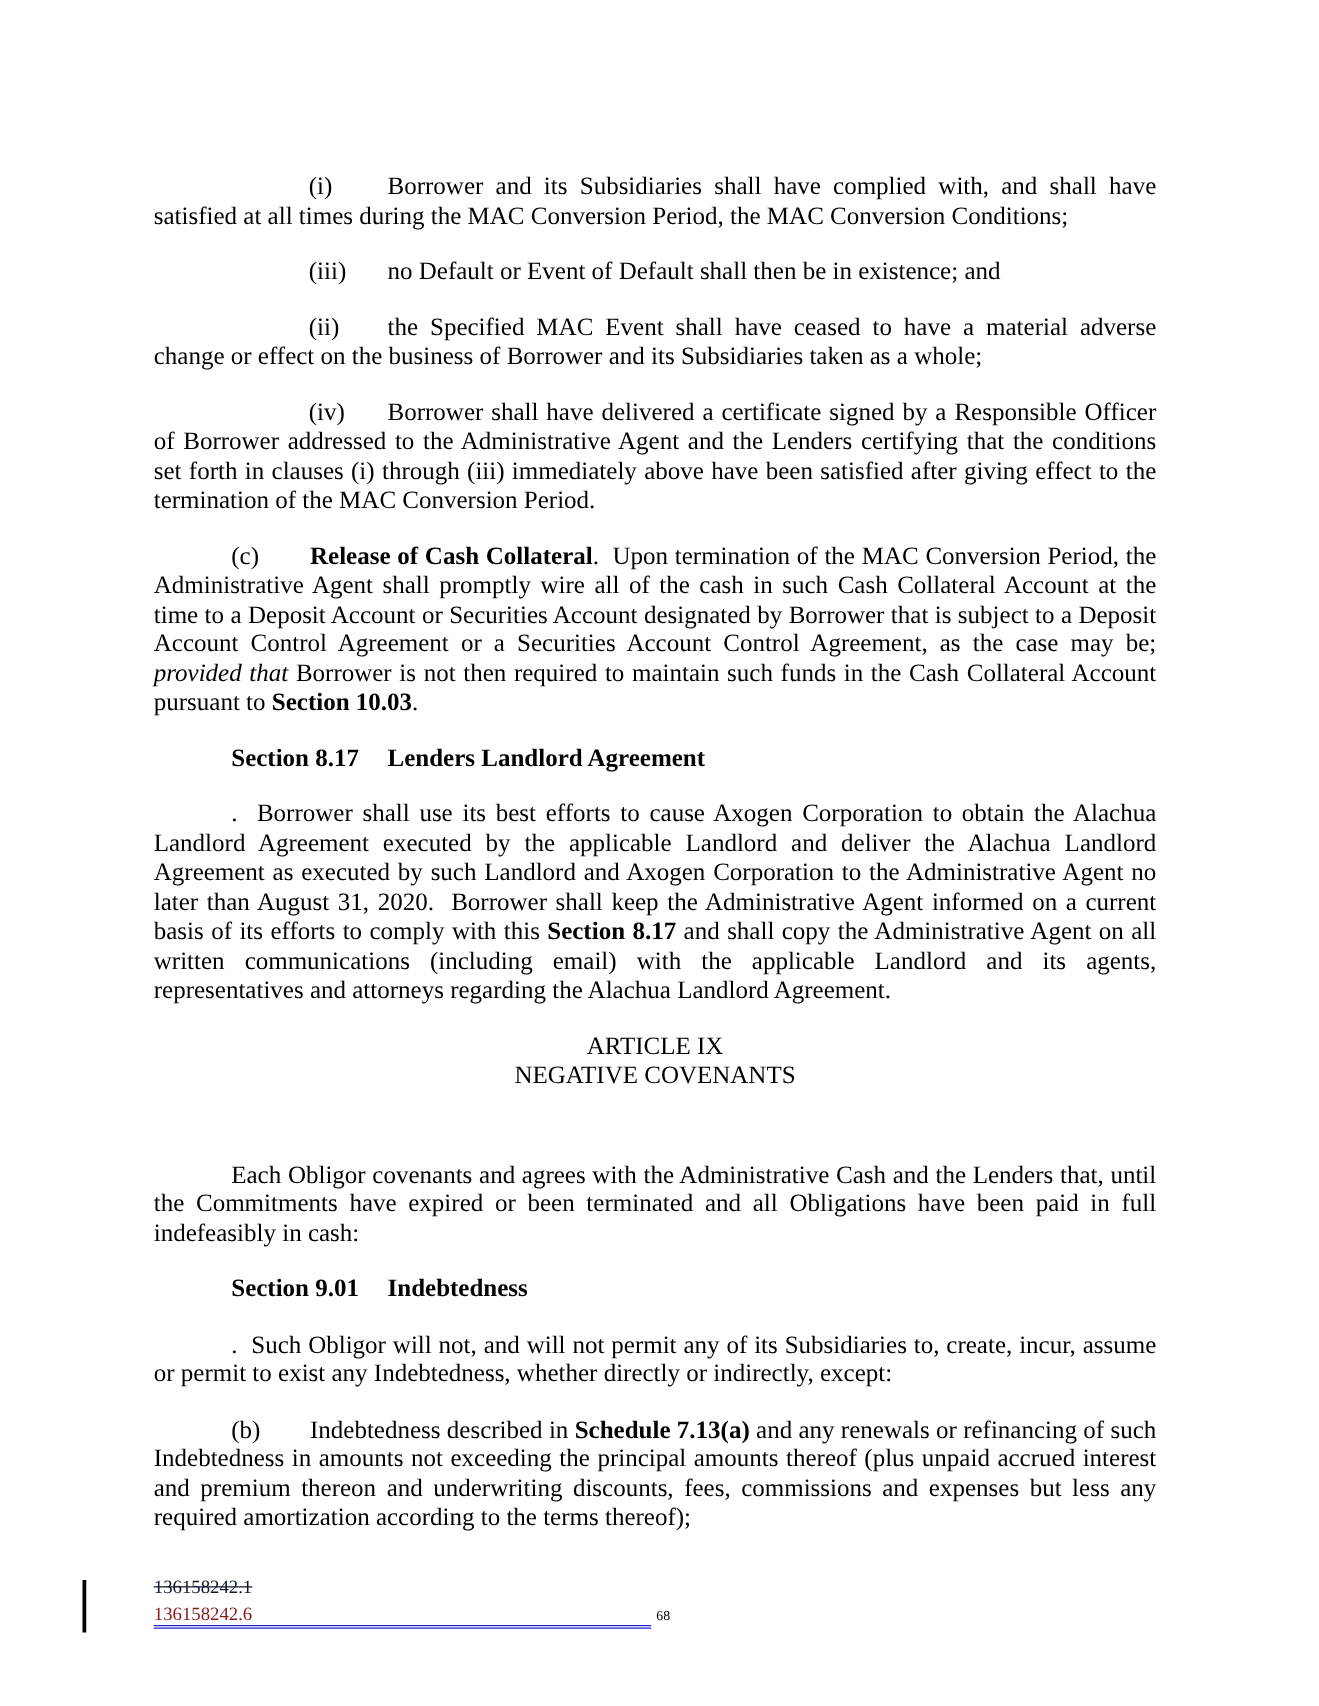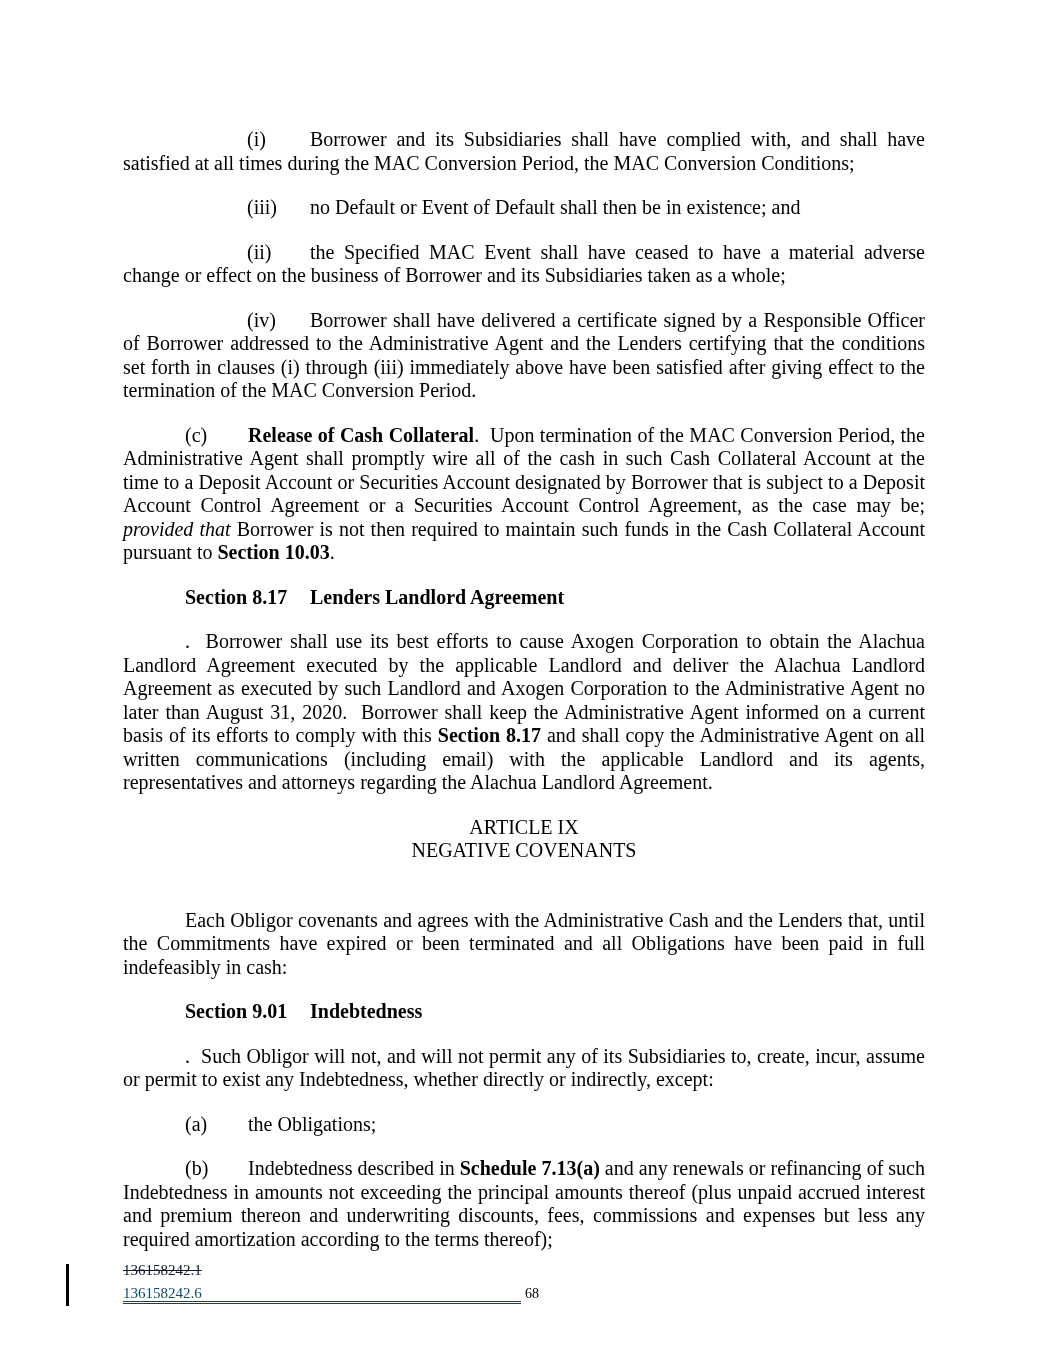--- a/index.html
+++ b/index.html
@@ -6,38 +6,38 @@
   body{
     width:1055px;height:1365px;
     background:#ffffff;color:#000;
     position:relative;overflow:hidden;
     font-family:"Liberation Serif","DejaVu Serif",serif;
   }
   .text-block{
     position:absolute;left:123px;top:124px;width:802px;
     font-size:20px;line-height:23.5px;
   }
-  p{margin:4px 0 21px 0;text-align:justify;}
+  p{margin:14px 0 21px 0;text-align:justify;}
   .sub{text-indent:124px;}
   .lvl1{text-indent:62px;}
   .plain{text-indent:62px;}
   .marker{display:inline-block;width:63px;text-indent:0;}
   .section-heading{font-weight:bold;margin:0 0 21px 62px;text-align:left;}
   .h-num{display:inline-block;width:125px;text-indent:0;}
   .article-heading{font-weight:normal;text-align:center;margin:0 0 21px 0;}
   b{font-weight:bold;}
   em{}
 
   .footer{position:absolute;left:123px;top:1261px;font-size:15px;line-height:19px;}
   .change-bar{position:absolute;left:-57px;top:3px;width:3px;height:42px;background:#000;}
   .docid-deleted{color:#0f172a;text-decoration:line-through;margin-bottom:4px;}
   .footer-row{display:flex;align-items:baseline;}
   .docid-wrap{display:inline-block;width:398px;border-bottom:3px double #2525cb;line-height:16px;}
-  .docid-current{color:#0c4a6e;}
-  .page-num{color:#000;margin-left:4px;font-size:14px;}
+  .docid-current{color:#7f1d1d;}
+  .page-num{color:#000;margin-left:4px;font-size:11px;}
 </style>
 </head>
 <body>
 
 <div class="text-block">
 
   <p class="sub"><span class="marker">(i)</span><span><span>Borrower and its Subsidiaries shall have complied with, and shall have satisfied at all times during the MAC Conversion Period, the MAC Conversion Conditions;</span></span></p>
 
   <p class="sub"><span class="marker">(iii)</span><span><span>no Default or Event of Default shall then be in existence; and</span></span></p>
 
@@ -56,21 +56,20 @@
     <div>NEGATIVE COVENANTS</div>
   </div>
   <div style="height:21px;"></div>
 
   <p class="plain" style="text-indent:62px;"><span>Each Obligor covenants and agrees with the Administrative Cash and the Lenders that, until the Commitments have expired or been terminated and all Obligations have been paid in full indefeasibly in cash:</span></p>
 
   <p class="section-heading"><span class="h-num">Section 9.01</span><span>Indebtedness</span></p>
 
   <p class="plain"><span>.&nbsp; Such Obligor will not, and will not permit any of its Subsidiaries to, create, incur, assume or permit to exist any Indebtedness, whether directly or indirectly, except:</span></p>
 
-  <p class="lvl1"><span class="marker">(a)</span><span><span>the Obligations;</span></span></p>
 
   <p class="lvl1"><span class="marker">(b)</span><span><span>Indebtedness described in </span><b>Schedule 7.13(a)</b><span> and any renewals or refinancing of such Indebtedness in amounts not exceeding the principal amounts thereof (plus unpaid accrued interest and premium thereon and underwriting discounts, fees, commissions and expenses but less any required amortization according to the terms thereof);</span></span></p>
 
 </div>
 
 <div class="footer">
   <div class="change-bar"></div>
   <div class="docid-deleted">136158242.1</div>
   <div class="footer-row">
     <span class="docid-wrap"><span class="docid-current">136158242.6</span></span>

